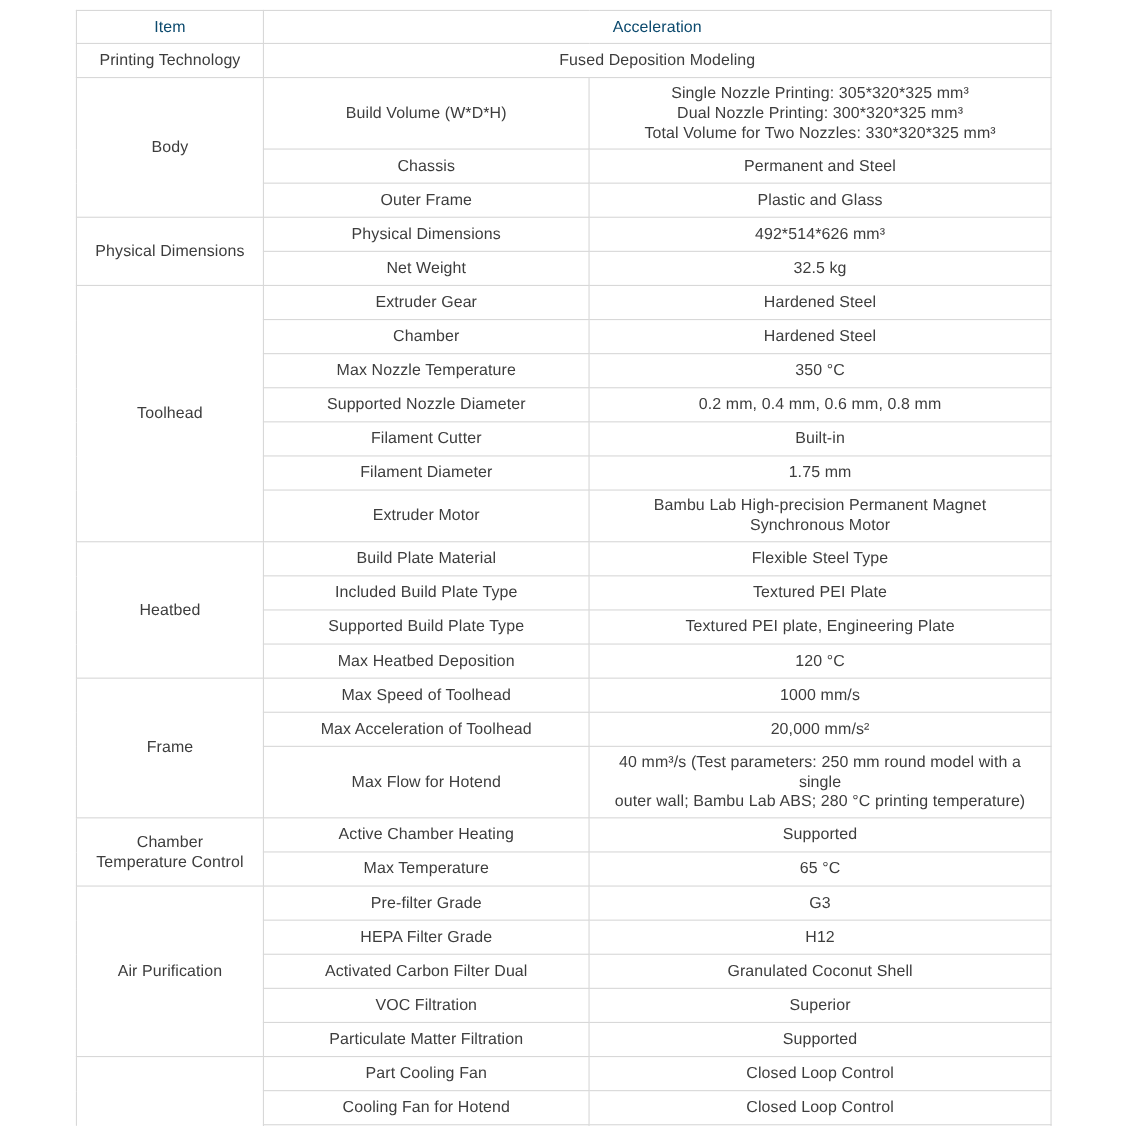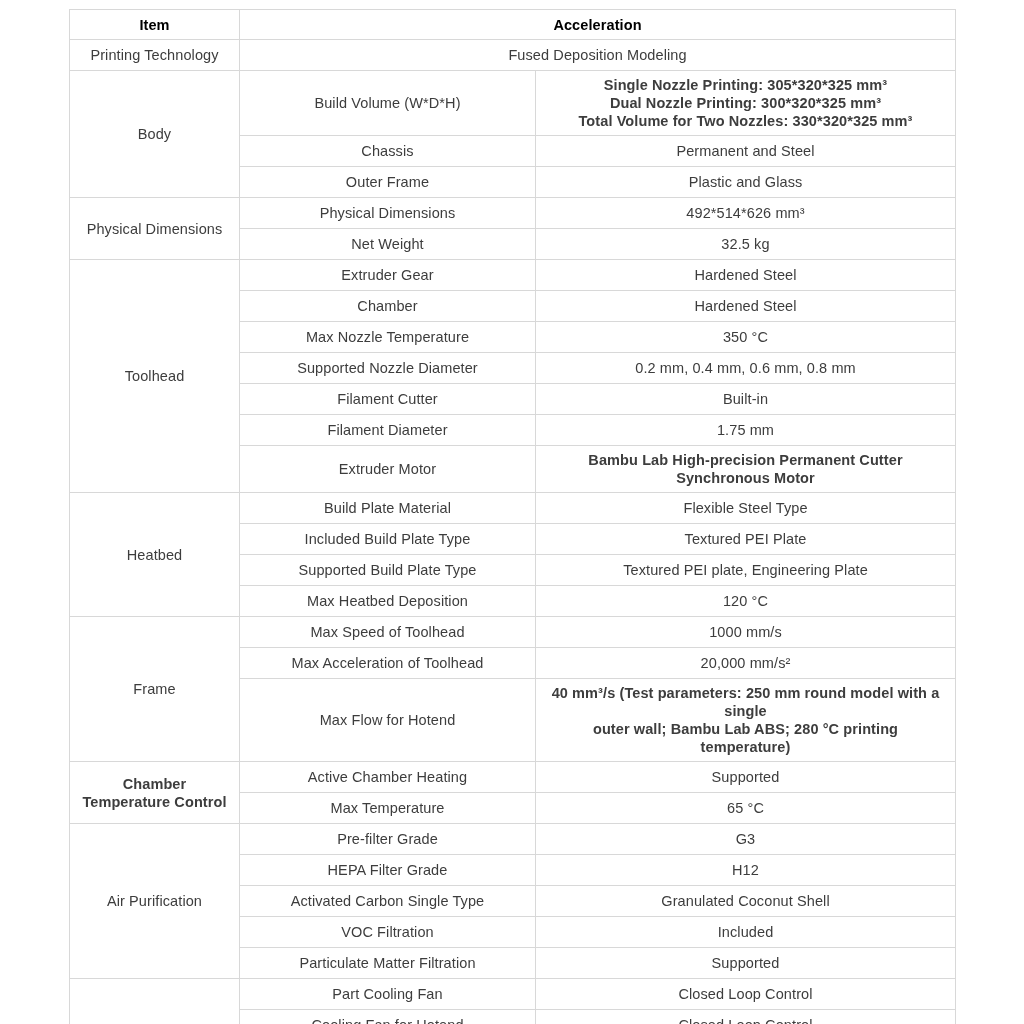--- a/index.html
+++ b/index.html
@@ -30,25 +30,25 @@
     border: 1px solid #d8d8d8;
     text-align: center;
     vertical-align: middle;
     padding: 5px 10px;
     height: 31px;
     line-height: 18px;
     background: #ffffff;
     overflow: hidden;
   }
   th {
-    font-weight: 700;
-    color: #000000;
+    font-weight: 400;
+    color: #0c4a6e;
     height: 30px;
   }
-  td .line { line-height: 18px; font-weight: bold; }
+  td .line { line-height: 18px; }
   tr.partial td { height: 36px; }
 </style>
 </head>
 <body>
 
 <div class="page">
   <table class="spec-table">
     <colgroup>
       <col class="c1">
       <col class="c2">
@@ -112,21 +112,21 @@
           <td>Filament Cutter</td>
           <td>Built-in</td>
         </tr>
         <tr>
           <td>Filament Diameter</td>
           <td>1.75 mm</td>
         </tr>
         <tr>
           <td>Extruder Motor</td>
           <td>
-            <div class="line">Bambu Lab High-precision Permanent Cutter</div>
+            <div class="line">Bambu Lab High-precision Permanent Magnet</div>
             <div class="line">Synchronous Motor</div>
           </td>
         </tr>
         <tr>
           <td rowspan="4" class="item-cell">Heatbed</td>
           <td>Build Plate Material</td>
           <td>Flexible Steel Type</td>
         </tr>
         <tr>
           <td>Included Build Plate Type</td>
@@ -171,26 +171,26 @@
         <tr>
           <td rowspan="5" class="item-cell">Air Purification</td>
           <td>Pre-filter Grade</td>
           <td>G3</td>
         </tr>
         <tr>
           <td>HEPA Filter Grade</td>
           <td>H12</td>
         </tr>
         <tr>
-          <td>Activated Carbon Single Type</td>
+          <td>Activated Carbon Filter Dual</td>
           <td>Granulated Coconut Shell</td>
         </tr>
         <tr>
           <td>VOC Filtration</td>
-          <td>Included</td>
+          <td>Superior</td>
         </tr>
         <tr>
           <td>Particulate Matter Filtration</td>
           <td>Supported</td>
         </tr>
         <tr>
           <td rowspan="3" class="item-cell"></td>
           <td>Part Cooling Fan</td>
           <td>Closed Loop Control</td>
         </tr>

